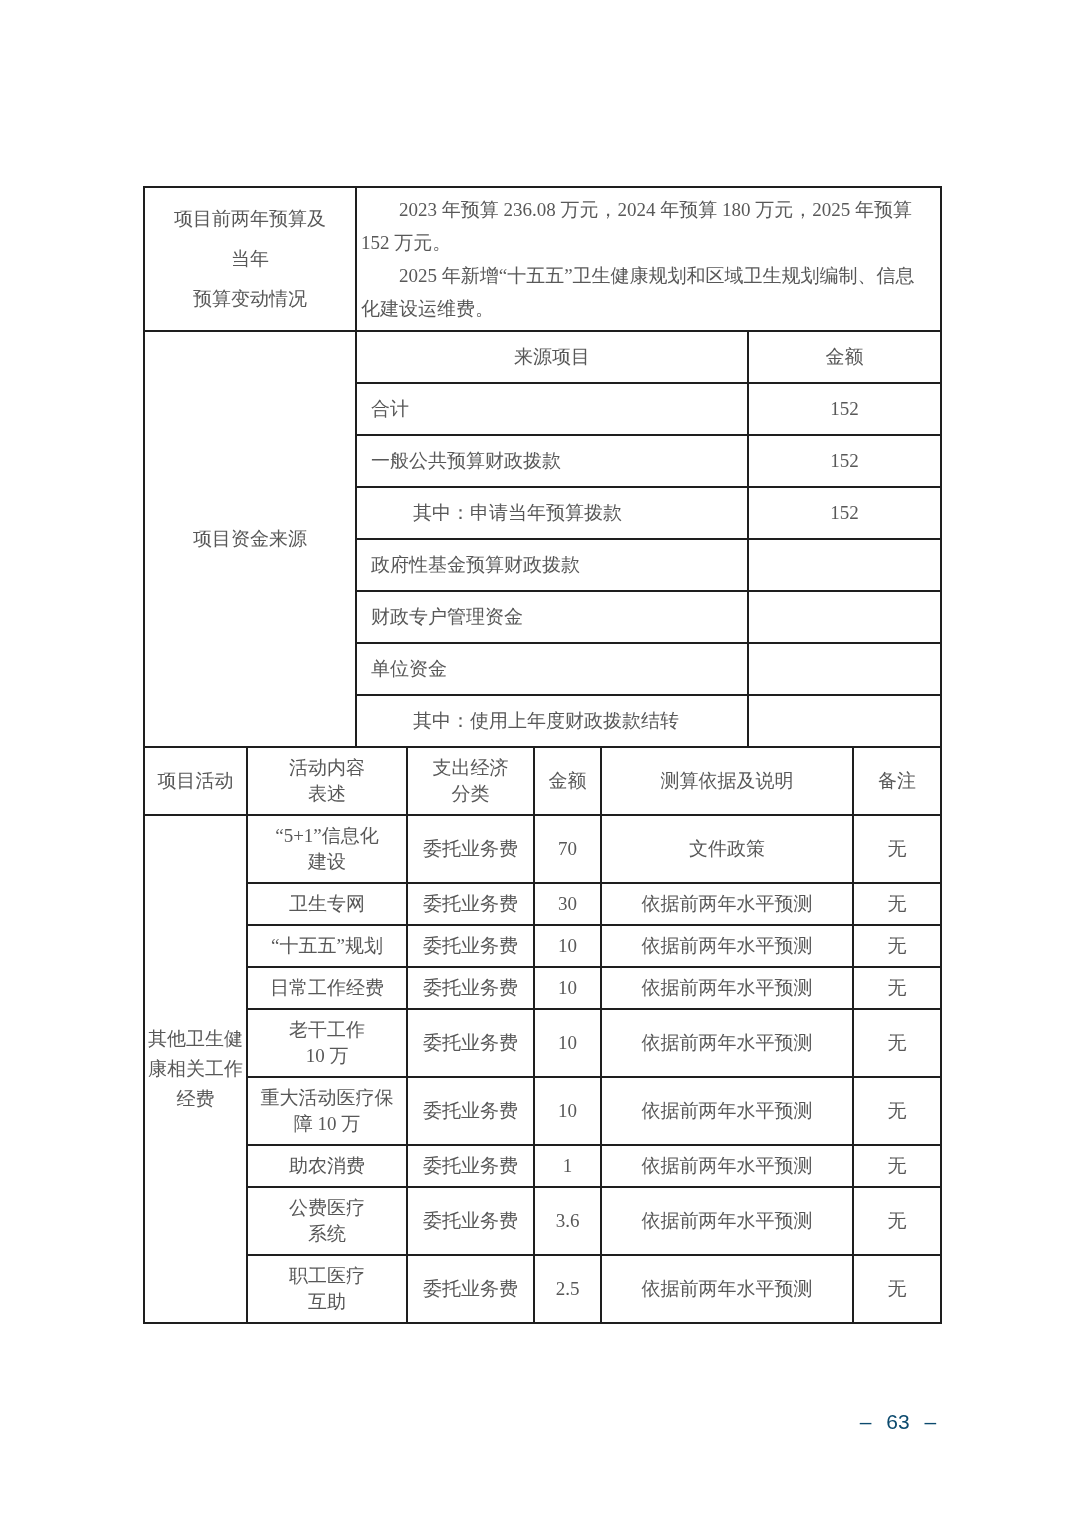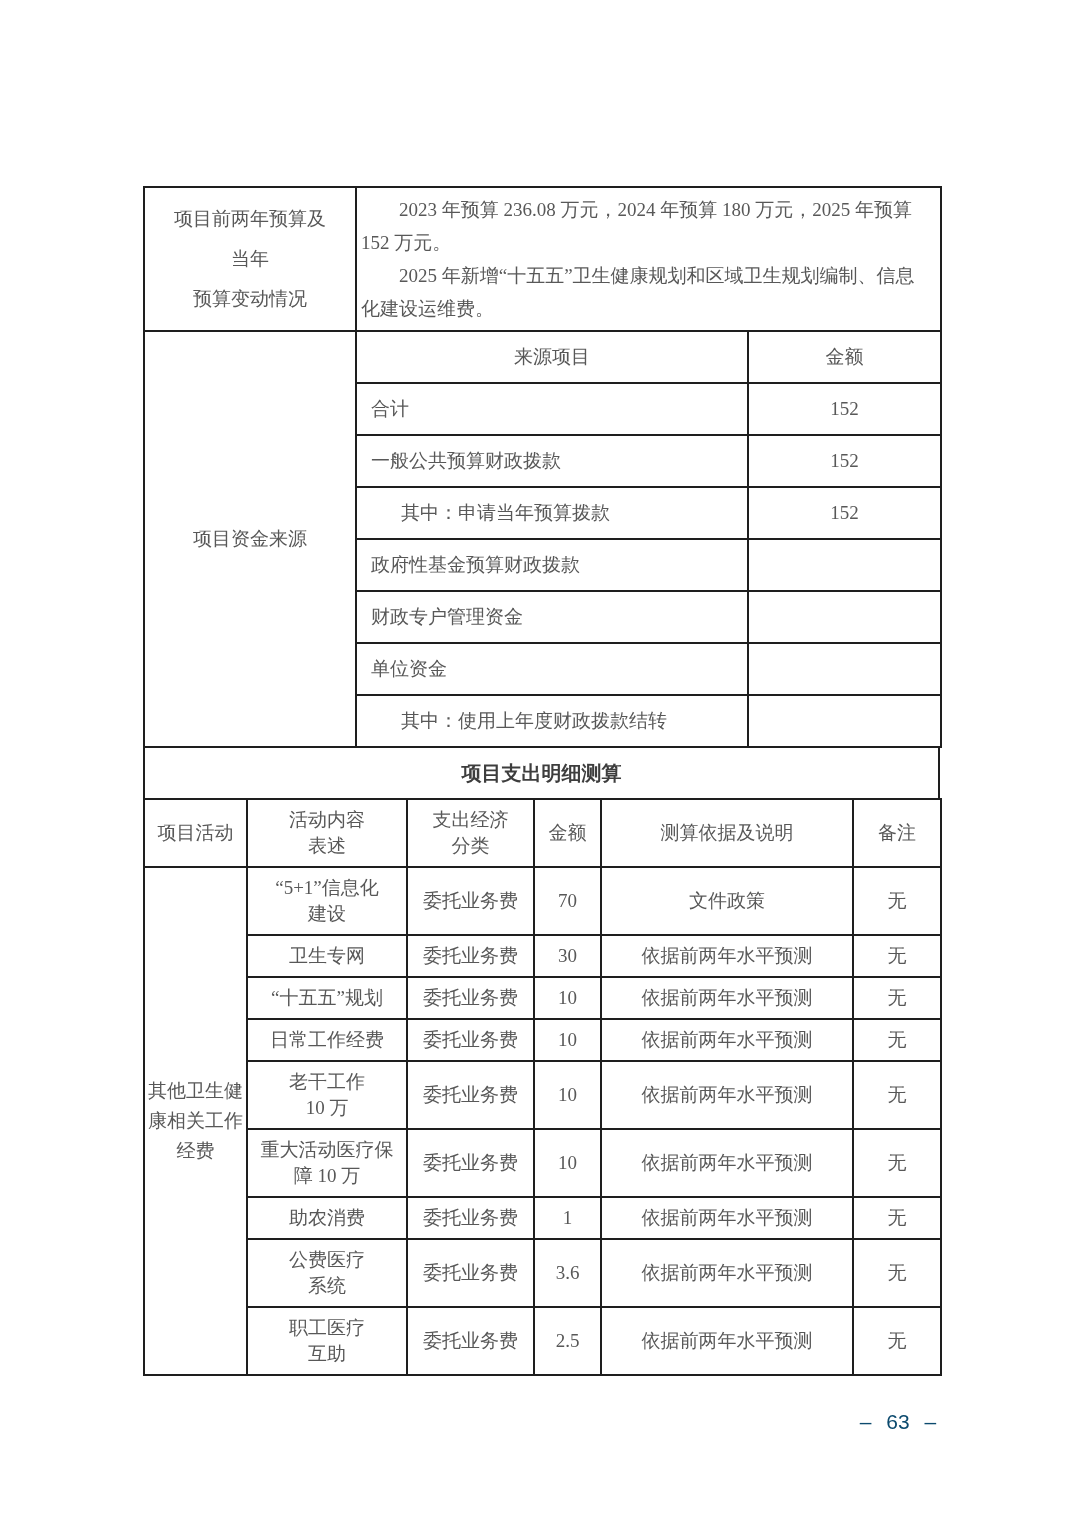--- a/index.html
+++ b/index.html
@@ -40,21 +40,21 @@
     line-height: 33px;
     text-align: left;
   }
   .t1 .content-cell p { text-indent: 2em; }
   .t1 td { height: 134px; }
   
   .t2 td { height: 52px; line-height: 24px; }
   .t2 .label-cell { text-align: center; padding: 0; }
   .t2 .hdr { text-align: center; margin-left: 27px; }
   .t2 .src { text-align: left; padding-left: 14px; margin-left: 20px; }
-  .t2 .src.ind { padding-left: 44px; }
+  .t2 .src.ind { padding-left: 56px; }
   .t2 .amt { text-align: center; }
   
   .t3 td {
     height: 52px;
     text-align: center;
     font-weight: bold;
     font-size: 20px;
     color: #3d3d3d;
   }
   
@@ -138,27 +138,20 @@
           <td class="src">单位资金</td>
           <td class="amt"></td>
         </tr>
         <tr>
           <td class="src ind">其中：使用上年度财政拨款结转</td>
           <td class="amt"></td>
         </tr>
       </tbody>
   </table>
 
-  <table class="t3">
-    <tbody>
-        <tr>
-      <td>项目支出明细测算</td>
-    </tr>
-  </tbody>
-    </table>
 
   <table class="t4">
     <colgroup>
       <col style="width:103px">
         <col style="width:160px">
         <col style="width:127px">
       <col style="width:67px">
         <col style="width:252px">
         <col style="width:88px">
     </colgroup>

